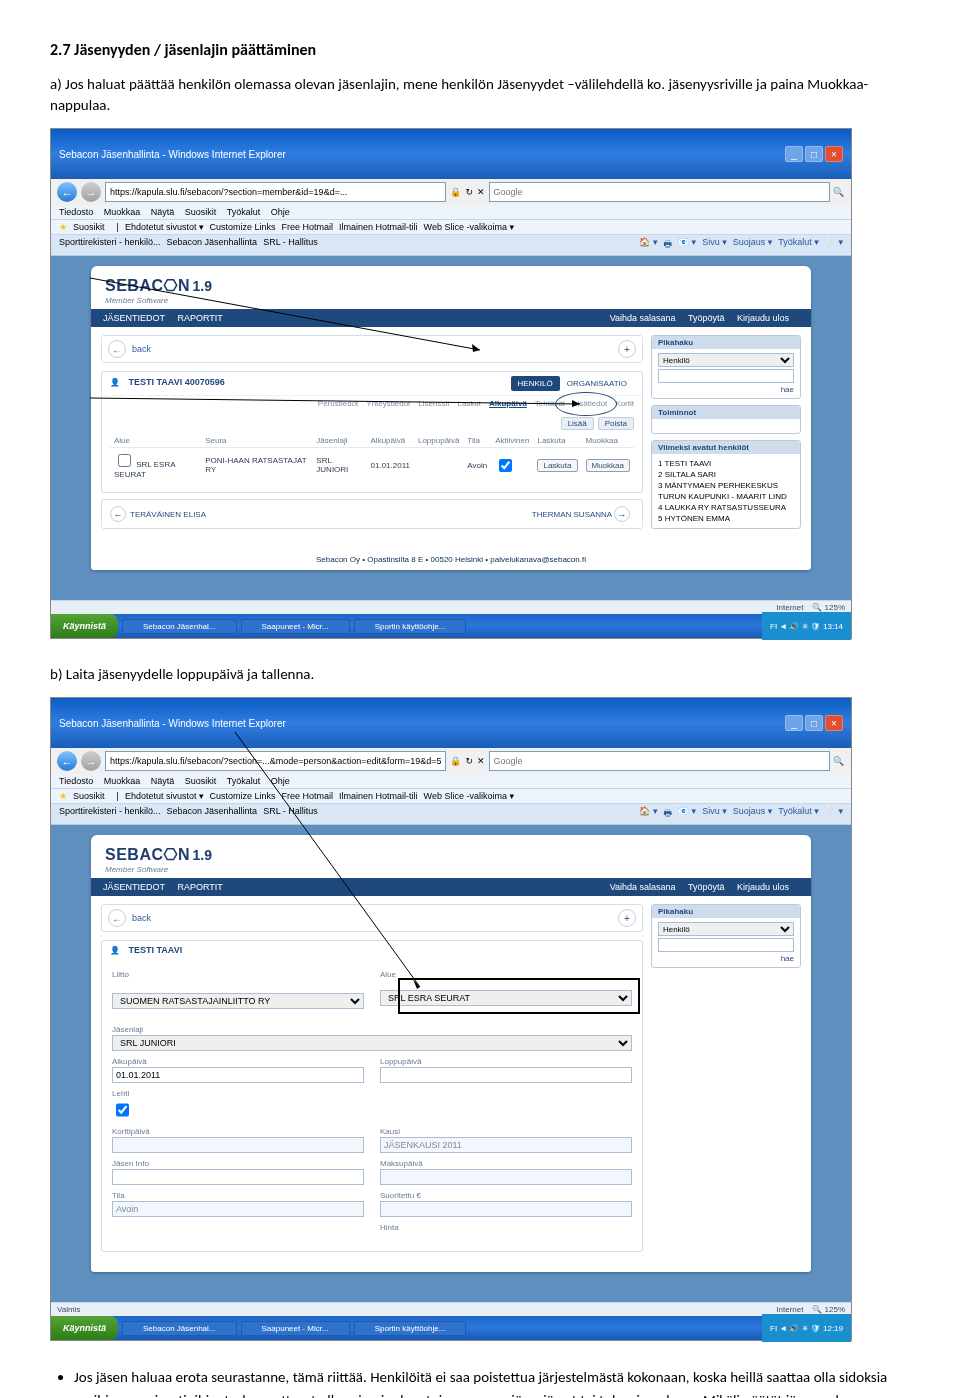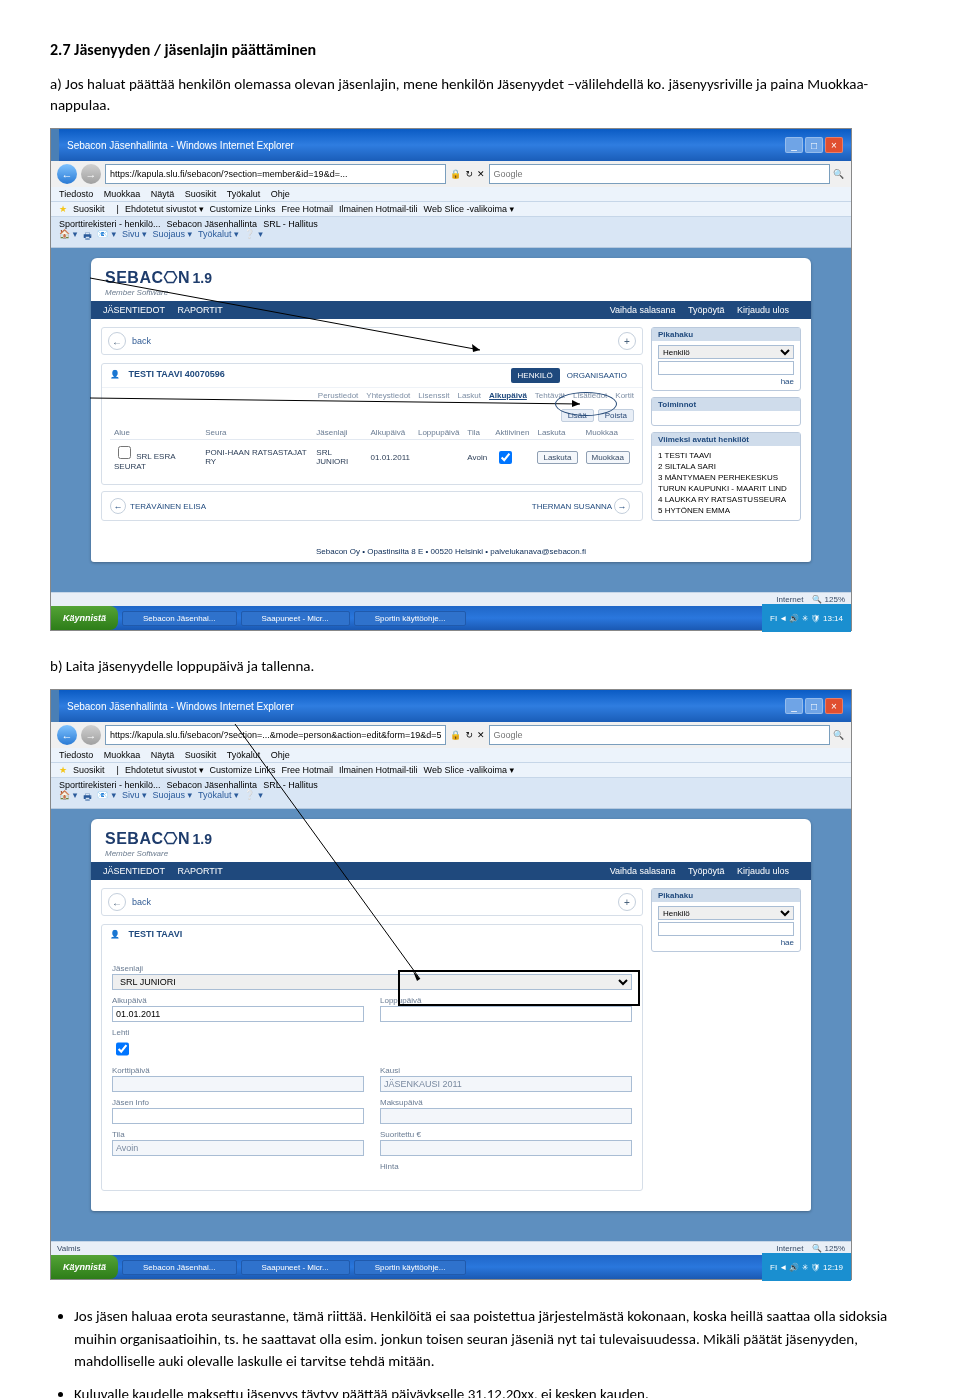--- a/index.html
+++ b/index.html
@@ -27,47 +27,46 @@
     border: 1px solid #888;
     background: #4a7fb5;
     font-family: Tahoma, Arial, sans-serif;
     font-size: 9px;
     color: #000;
     position: relative;
   }
   .ie-titlebar {
     background: linear-gradient(to bottom, #0a5bc4, #2f7de0 50%, #1a5db8);
     color: #fff;
-    padding: 8px 8px;
+    padding: 17px 8px;
     font-size: 10px;
     display: flex;
     justify-content: space-between;
     align-items: center;
-    margin-left: 8px;
   }
   .ie-titlebar .wbtns { display:flex; gap:2px; }
   .ie-titlebar .wbtn {
     width:16px; height:14px; background:#6fa4e6; border:1px solid #fff4; border-radius:2px;
     display:flex; align-items:center; justify-content:center; color:#fff; font-size:10px;
   }
   .ie-titlebar .close { background:#e04f30; }
   .ie-addr {
     background:#f0f0f0; padding:3px 6px; display:flex; align-items:center; gap:4px;
   }
   .ie-addr .back { width:20px;height:20px;border-radius:50%;background:linear-gradient(#7fc3ff,#2a7ad4);display:flex;align-items:center;justify-content:center;color:#fff;font-size:11px; }
   .ie-addr input { flex:1; border:1px solid #7a9ebd; height:16px; padding:1px 4px; font-size:9px; }
   .ie-addr .lock { color:#d9a400; font-size:9px; }
   .ie-addr .search { width:140px; border:1px solid #7a9ebd; height:16px; padding:1px 4px; font-size:9px; background:#fff; }
   .ie-menu {
     background:#ecf3fb; padding:2px 8px; font-size:9px; color:#000; border-bottom:1px solid #c6d6e8;
   }
   .ie-menu span { margin-right:8px; }
   .ie-fav { background:#ecf3fb; padding:2px 8px; font-size:9px; border-bottom:1px solid #c6d6e8; display:flex; gap:6px; align-items:center; }
   .ie-fav .star { color:#f5c518; }
-  .ie-tabs { background:#d9e6f5; padding:2px 8px; font-size:9px; border-bottom:1px solid #b5c9df; display:flex; justify-content:space-between;flex-direction:column; }
+  .ie-tabs { background:#d9e6f5; padding:2px 8px; font-size:9px; border-bottom:1px solid #b5c9df; display:flex; justify-content:space-between; }
   .ie-tabs .left { display:flex; gap:6px; }
   .ie-tabs .right { display:flex; gap:6px; color:#2a5a9a; }
   .app-body {
     background:#5e8fbf;
     padding:10px 40px 30px 40px;
   }
   .app-card {
     background:#fff;
     border-radius:6px 6px 3px 3px;
     box-shadow:0 1px 3px rgba(0,0,0,.3);
@@ -479,20 +478,32 @@
             <div class="panel">
               <div class="phd">
                 <span class="who">
                   <span class="circ" style="display:inline-flex;width:12px;height:12px;font-size:8px;margin-right:4px">👤</span>
                   <span>TESTI TAAVI</span>
                 </span>
               </div>
               <div class="formgrid">
                 <div class="formrow">
                   <div class="formcol">
+                    <label>Liitto</label>
+                    <span class="haeseura" style="background:#6f97c2;visibility:hidden">x</span>
+                    <select><option>SUOMEN RATSASTAJAINLIITTO RY</option></select>
+                  </div>
+                  <div class="formcol">
+                    <label>Alue</label>
+                    <span style="visibility:hidden">x</span>
+                    <select><option>SRL ESRA SEURAT</option></select>
+                  </div>
+                </div>
+                <div class="formrow">
+                  <div class="formcol">
                     <span style="visibility:hidden">x</span>
                     <label>Jäsenlaji</label>
                     <select><option>SRL JUNIORI</option></select>
                   </div>
                 </div>
                 <div class="formrow">
                   <div class="formcol">
                     <label>Alkupäivä</label>
                     <input value="01.01.2011" style="">
                   </div>

